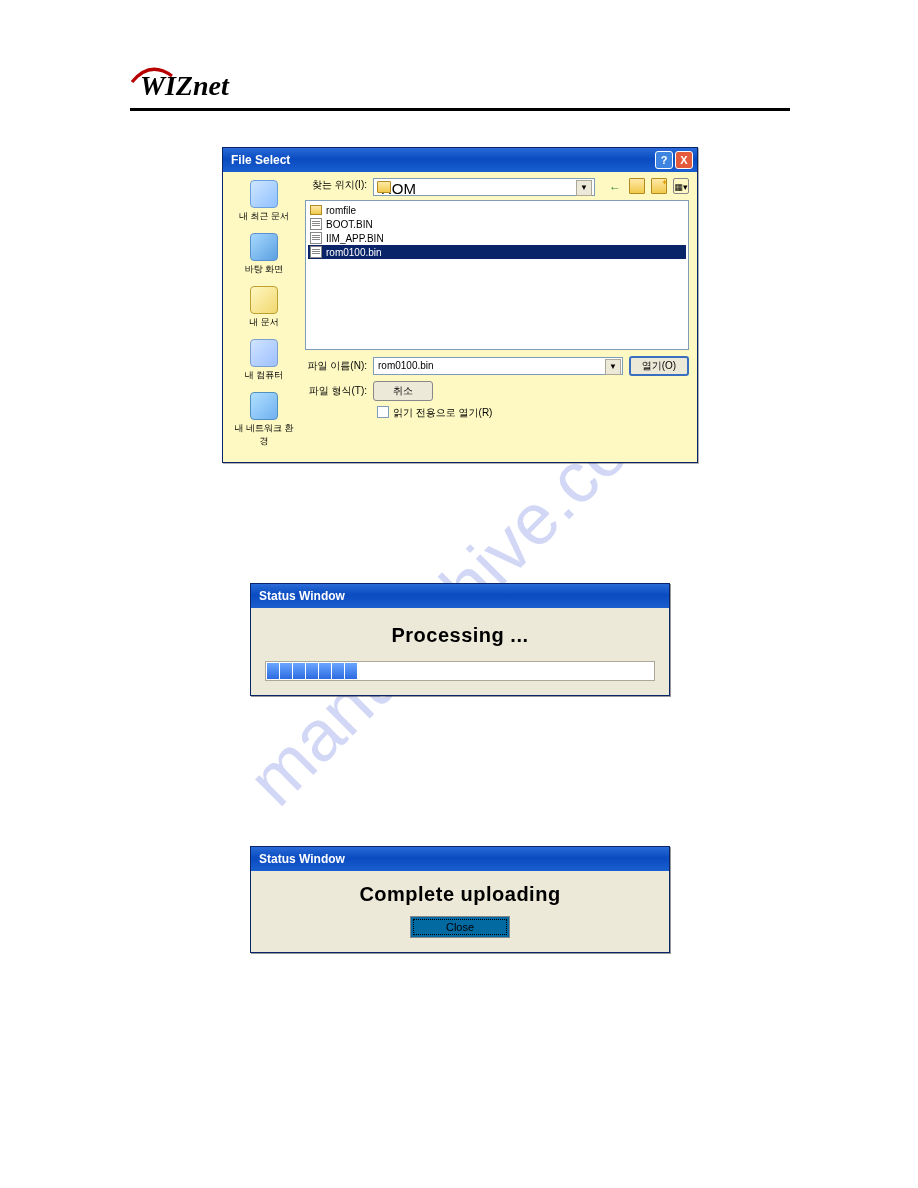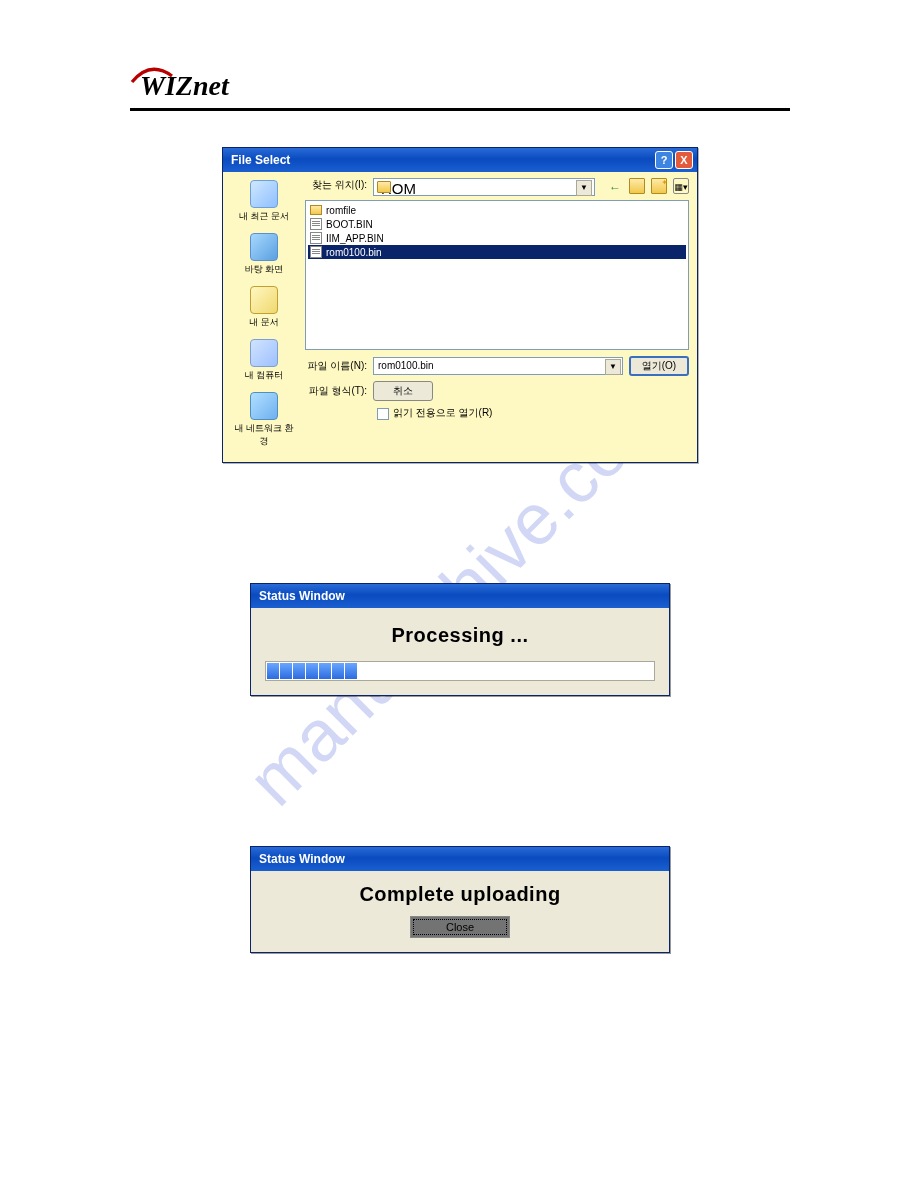--- a/index.html
+++ b/index.html
@@ -207,21 +207,21 @@
     border: 1px solid #888;
     border-radius: 3px;
     font-size: 10px;
     text-align: center;
     line-height: 18px;
   }
   .btn.default { border: 2px solid #3a6fc0; line-height: 16px; }
   .chk-row {
     margin-left: 72px;
     font-size: 10px;
-    display: flex; align-items: flex-end; gap: 4px;
+    display: flex; align-items: flex-start; gap: 4px;
   }
   .chk { width: 12px; height: 12px; border: 1px solid #7f9db9; background:#fff; }
 
   
   .status-window {
     width: 420px;
     margin: 0 auto;
     border: 1px solid #0a246a;
     background: #ece9d8;
     box-shadow: 1px 1px 0 rgba(0,0,0,0.4);
@@ -251,21 +251,21 @@
     background: linear-gradient(to bottom, #6aa6ff, #2c6be0);
   }
   .status2 .status-body { padding: 12px 14px 14px 14px; }
   .status2 .status-heading { margin-bottom: 10px; }
   .status-close-btn {
     display: inline-block;
     width: 100px; height: 22px;
     border: 1px solid #888;
     outline: 1px dotted #000;
     outline-offset: -4px;
-    background: #737373;
+    background: #0369a1;
     font-size: 11px;
     line-height: 20px;
   }
 
   
   .wm {
     position: absolute;
     left: 50%; top: 50%;
     transform: translate(-50%, -50%) rotate(-45deg);
     font-size: 72px;

